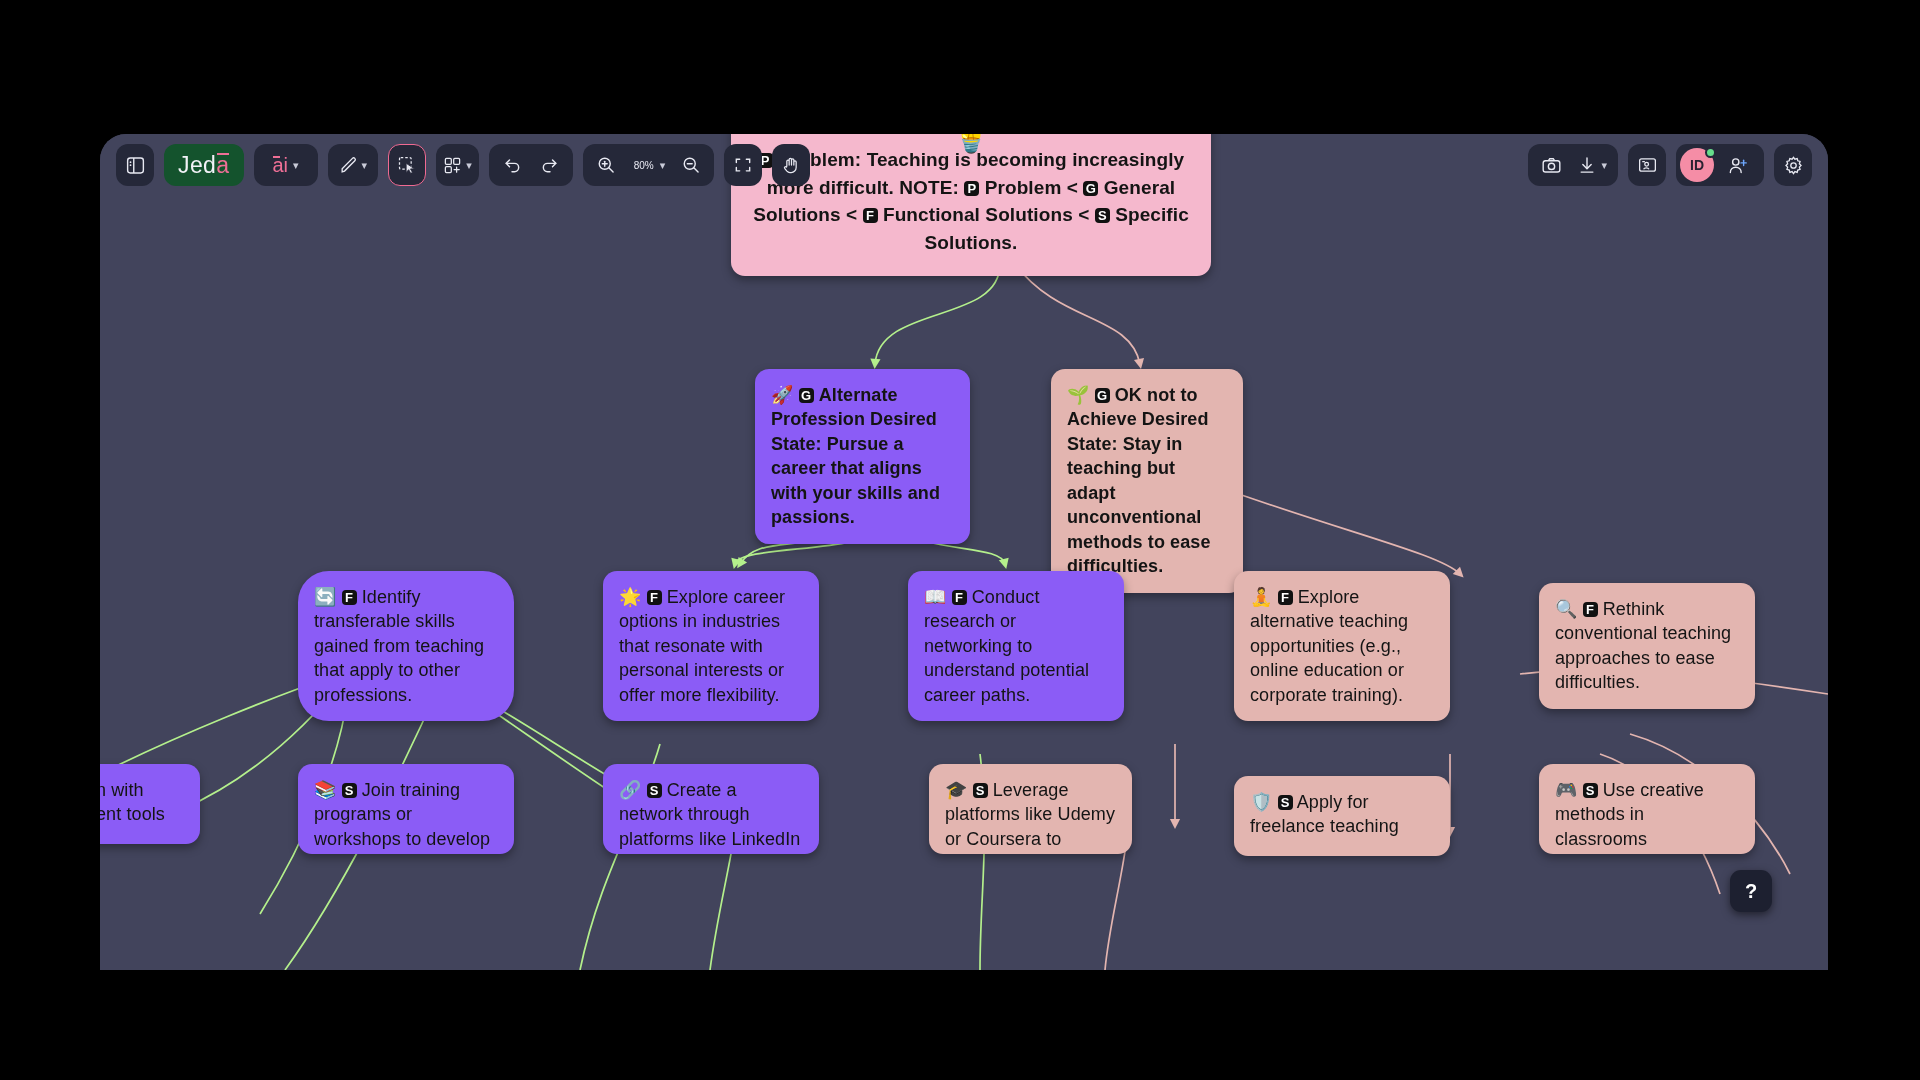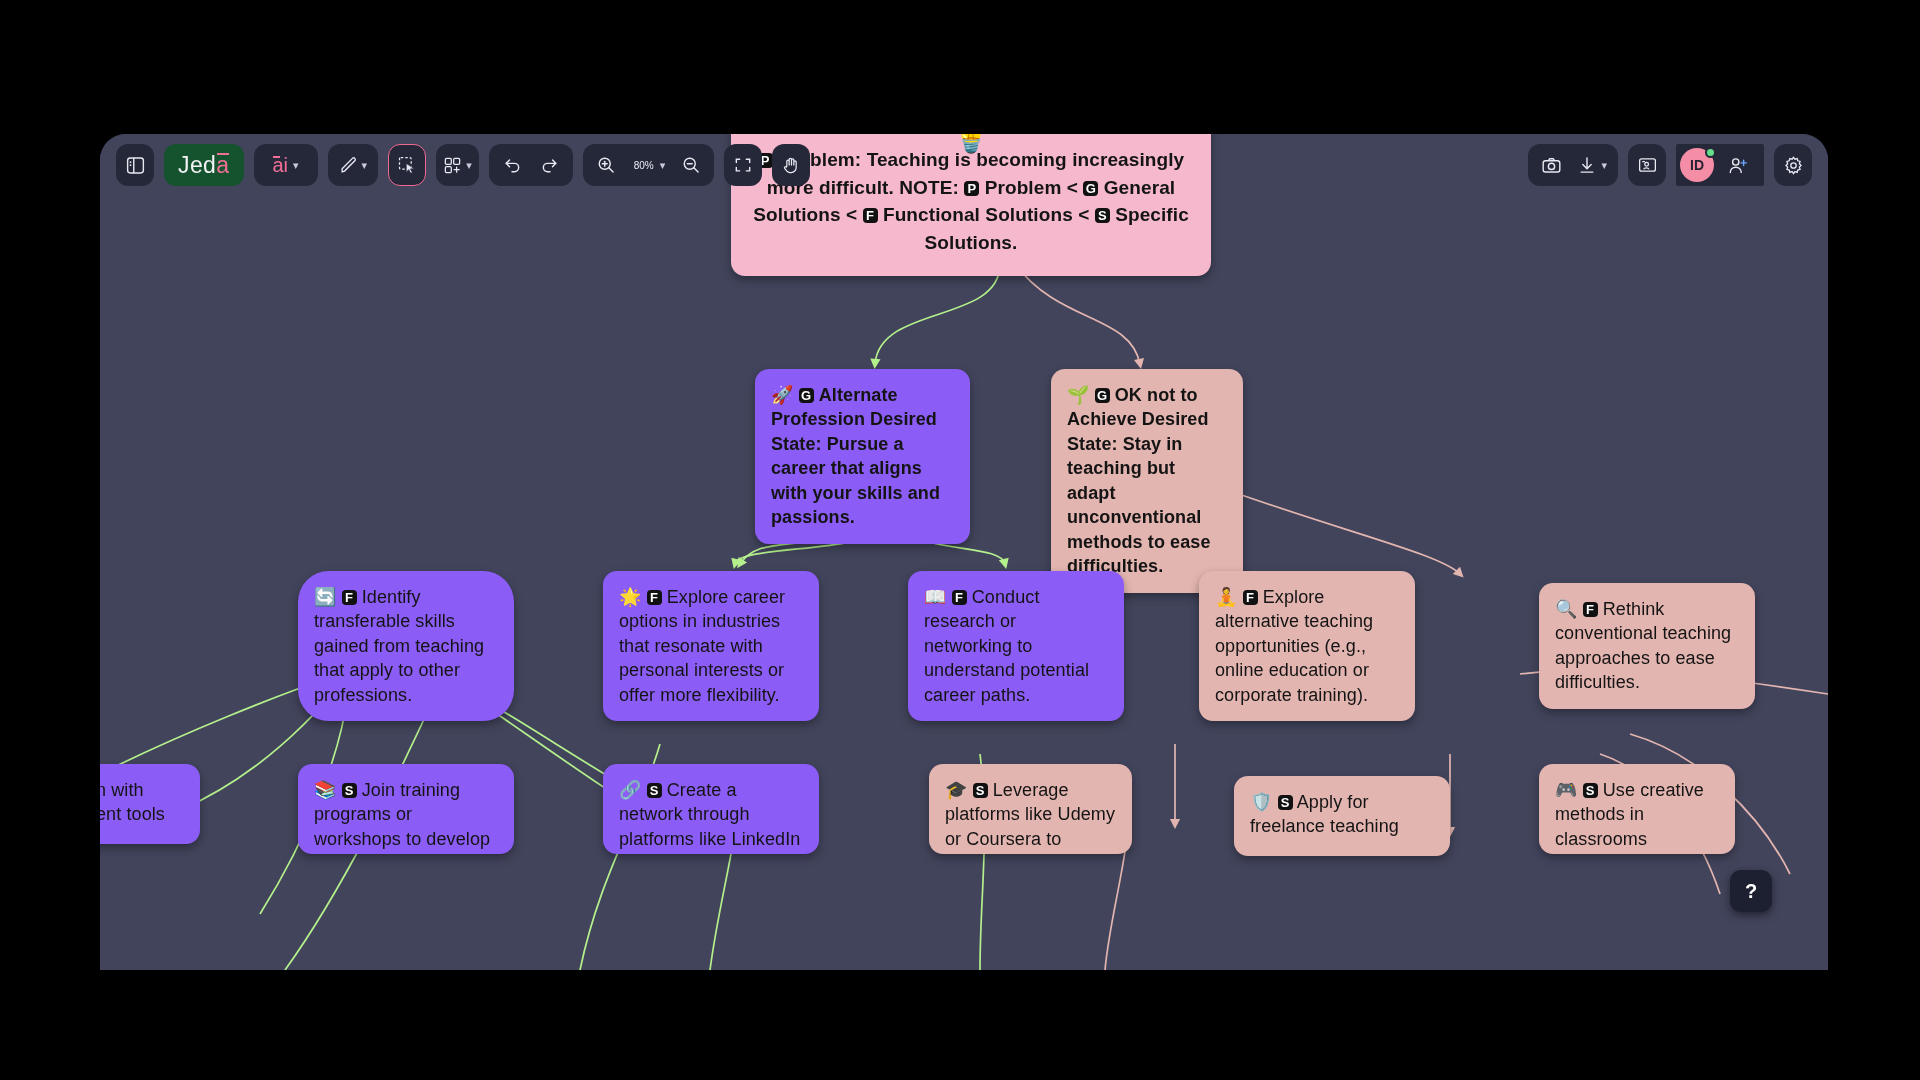--- a/index.html
+++ b/index.html
@@ -128,21 +128,21 @@
   .aibtn .ailabel { position: relative; }
   .aibtn .ailabel::before {
     content: ""; position: absolute; left: 0; right: 8px; top: 2px;
     height: 2px; background: #ef6f96;
   }
   .zoomlabel { font-size: 10px; color: #e8e9f2; padding: 0 2px; font-weight: 400; }
   .chev { font-size: 11px; color: #c9cbd8; }
   .spacer { flex: 1; }
   .avatar-group {
     display: flex; align-items: center; gap: 4px;
-    background: #252839; border-radius: 2px; height: 42px; padding: 0 8px 0 4px;
+    background: #252839; border-radius: 11px; height: 42px; padding: 0 8px 0 4px;
   }
   .avatar {
     position: relative;
     width: 34px; height: 34px; border-radius: 50%;
     background: #f58da6; color: #2a2231;
     font-size: 14px; font-weight: bold;
     display: flex; align-items: center; justify-content: center;
   }
   .avatar .dot {
     position: absolute; right: -2px; top: -1px;
@@ -245,21 +245,21 @@
         <span class="badge">F</span>
         <span>Explore career options in industries that resonate with personal interests or offer more flexibility.</span>
       </div>
 
       <div class="node green" style="left:808px; top:437px; width:216px;">
         <span class="emoji">📖</span>
         <span class="badge">F</span>
         <span>Conduct research or networking to understand potential career paths.</span>
       </div>
 
-      <div class="node pink" style="left:1078px; top:437px; width:216px;">
+      <div class="node pink" style="left:1113px; top:437px; width:216px;">
         <span class="emoji">🧘</span>
         <span class="badge">F</span>
         <span>Explore alternative teaching opportunities (e.g., online education or corporate training).</span>
       </div>
 
       <div class="node pink" style="left:1418px; top:449px; width:216px;">
         <span class="emoji">🔍</span>
         <span class="badge">F</span>
         <span>Rethink conventional teaching approaches to ease difficulties.</span>
       </div>
@@ -286,21 +286,21 @@
         <span class="badge">S</span>
         <span>Leverage platforms like Udemy or Coursera to</span>
       </div>
 
       <div class="node pink" style="left:1113px; top:642px; width:216px; height:80px; overflow:hidden;">
         <span class="emoji">🛡️</span>
         <span class="badge">S</span>
         <span>Apply for freelance teaching</span>
       </div>
 
-      <div class="node pink" style="left:1418px; top:630px; width:196px; height:90px; overflow:hidden;">
+      <div class="node pink" style="left:1418px; top:630px; width:216px; height:90px; overflow:hidden;">
         <span class="emoji">🎮</span>
         <span class="badge">S</span>
         <span>Use creative methods in classrooms</span>
       </div>
 
       <div id="help-btn">?</div>
     </div>
 
     <div id="toolbar">
 

